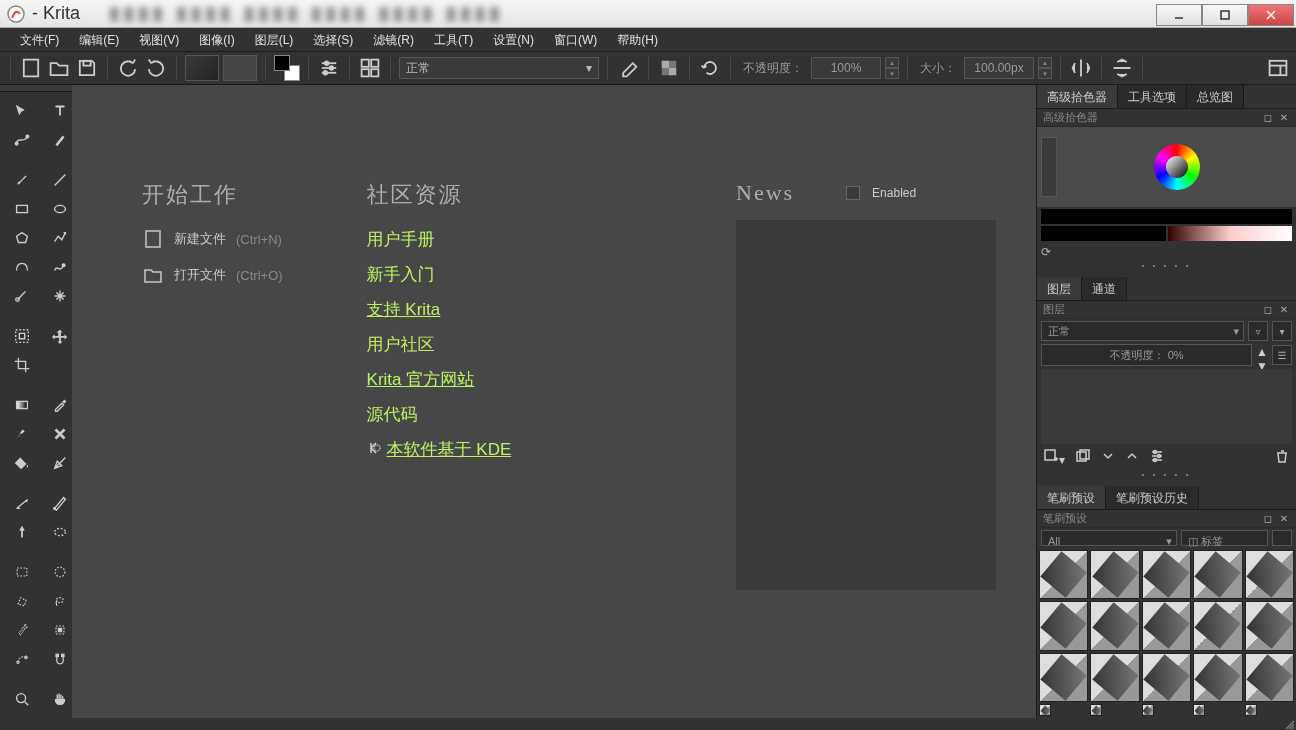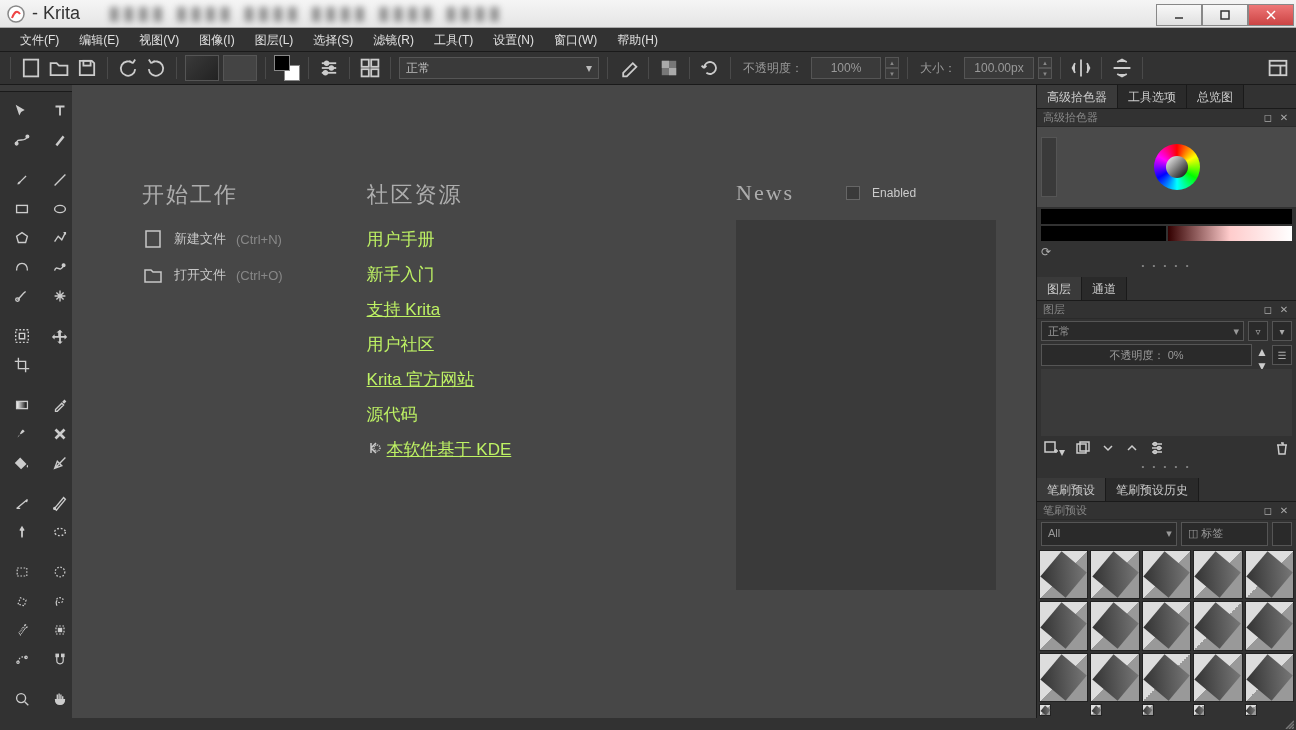--- a/index.html
+++ b/index.html
@@ -85,21 +85,21 @@
 .layer-row .sqbtn { width:20px; height:20px; background:#2a2a2a; border:1px solid #555; display:flex;align-items:center;justify-content:center;color:#aaa;font-size:10px;}
 .opacity-bar { height:22px; margin:2px 4px; background:#2a2a2a; border:1px solid #555; display:flex;align-items:center;justify-content:center;color:#999;font-size:11px;}
 .layer-canvas { flex:1; min-height:50px; background:#3a3a3a; margin:2px 4px;}
 .layer-btns { height:24px; display:flex; align-items:center; padding:0 6px; gap:10px; color:#ccc;}
 .layer-btns .sp { margin-left:auto;}
 
 .preset-grid { display:grid; grid-template-columns:repeat(5,1fr); gap:2px; padding:2px; }
 .preset-grid .pc { aspect-ratio:1; background:linear-gradient(135deg,#ddd 50%,#999 50%); border:1px solid #222; position:relative;}
 .preset-grid .pc::after{content:'';position:absolute;inset:15%;background:linear-gradient(45deg,#333,#777);transform:rotate(40deg);}
 .preset-search { height:22px; margin:2px 4px; background:#2a2a2a; border:1px solid #555; padding:0 6px; color:#888; font-size:11px; line-height:20px;}
-.preset-filter { height:24px; margin:2px 4px; display:flex; gap:4px;}
+.preset-filter { height:16px; margin:2px 4px; display:flex; gap:4px;}
 .preset-filter .pf { flex:1; background:#2a2a2a; border:1px solid #555; color:#999; font-size:11px; line-height:20px; padding:0 6px; position:relative;}
 .preset-filter .sq { width:20px; background:#2a2a2a; border:1px solid #555;}
 
 
 .statusbar { height:12px; background:#323232; position:relative;}
 .statusbar .grip { position:absolute; right:2px; bottom:2px; width:10px; height:10px; }
 
 
 svg { stroke: currentColor; fill: none; stroke-width: 1.5; }
 </style>

